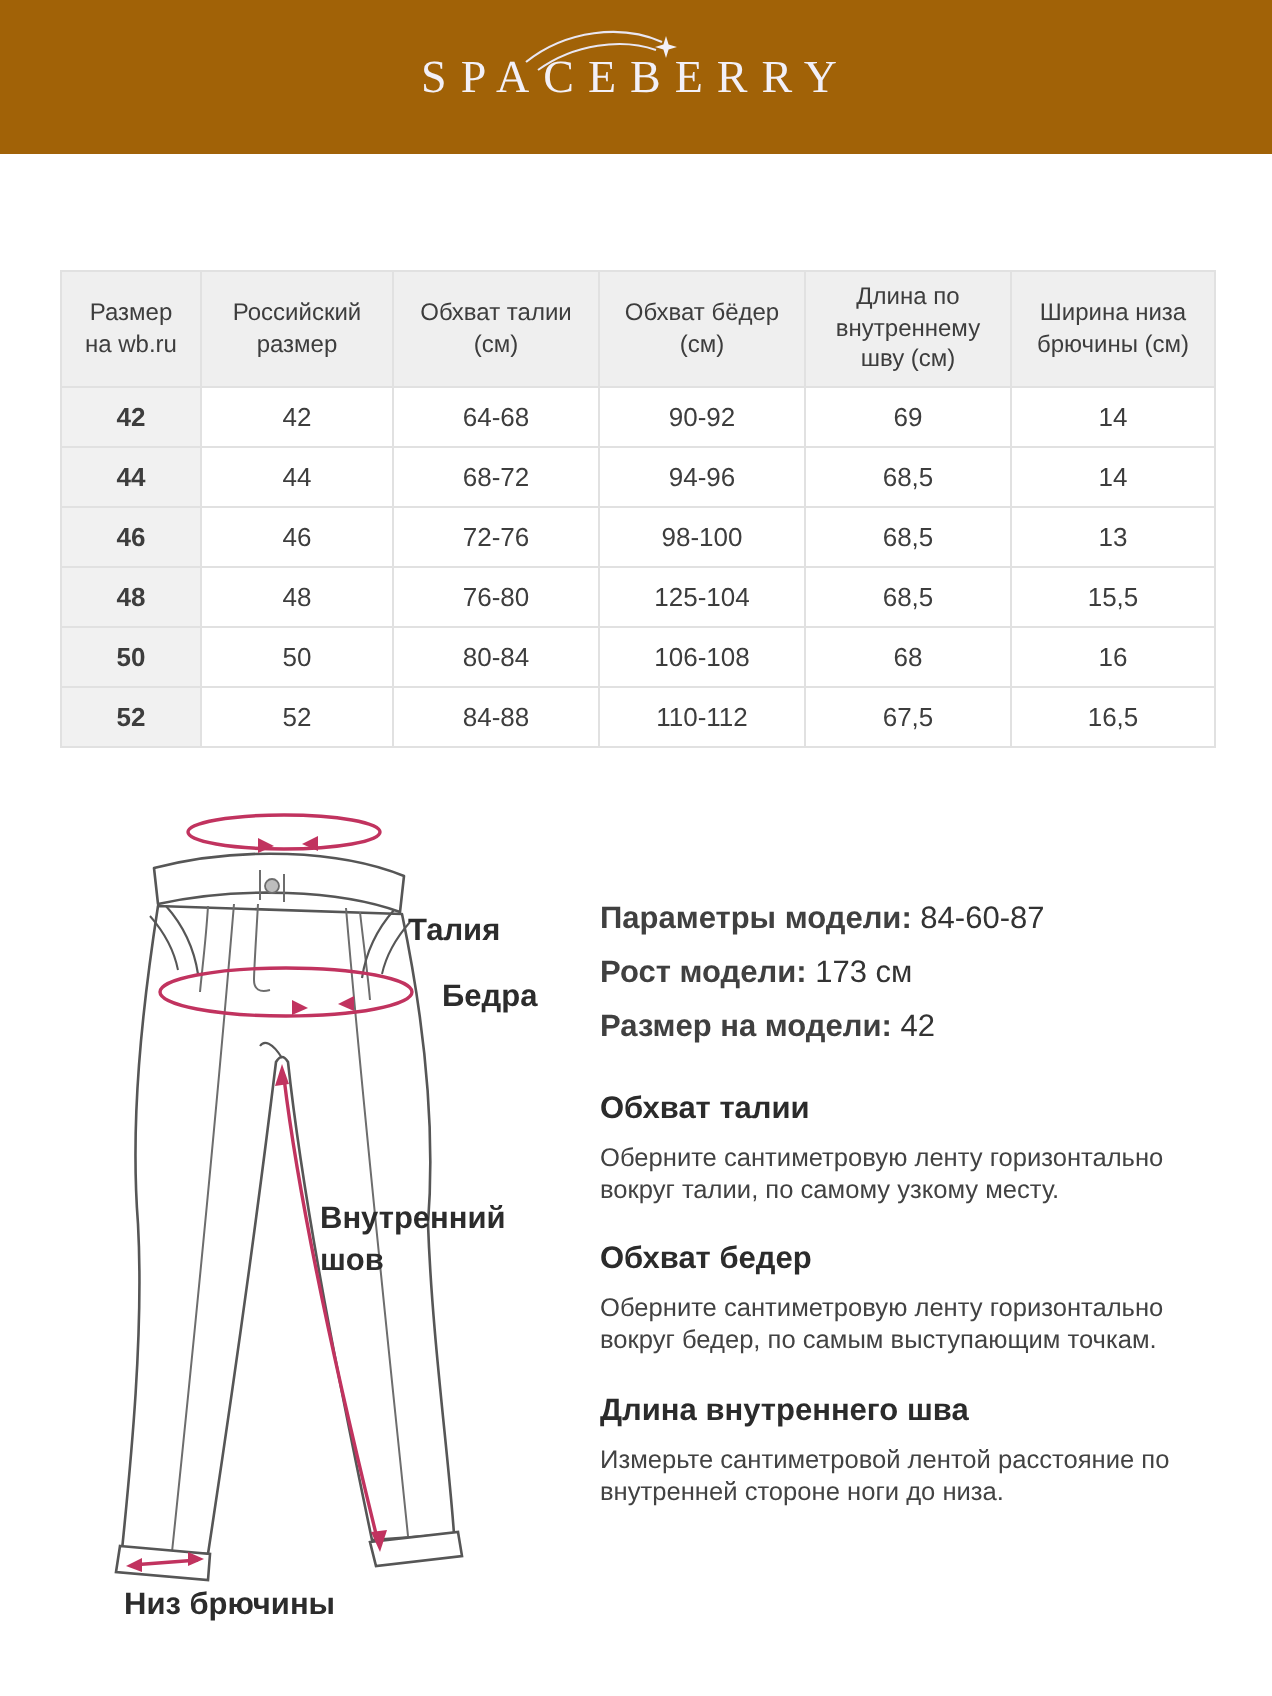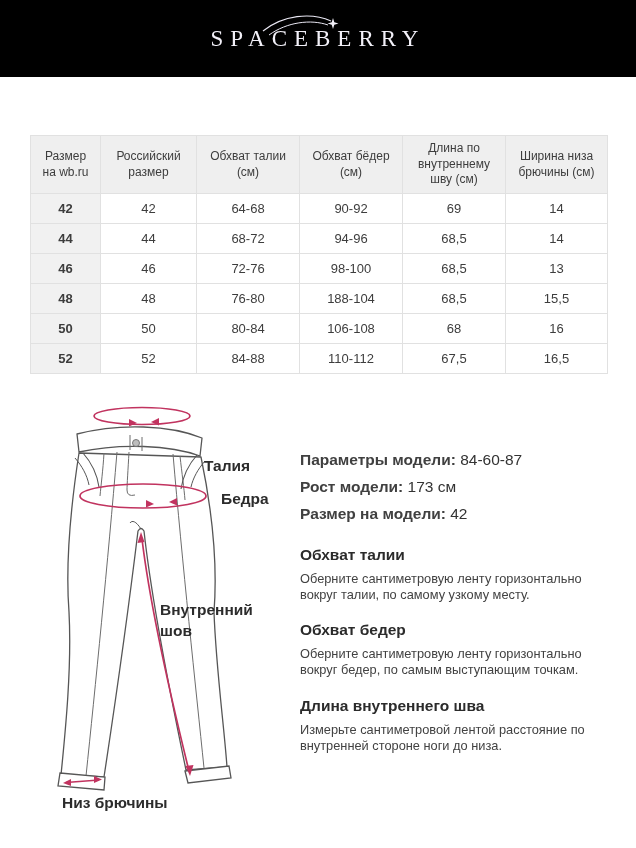--- a/index.html
+++ b/index.html
@@ -5,21 +5,21 @@
   html,body{margin:0;padding:0;}
   body{
     width:636px;height:848px;position:relative;overflow:hidden;
     background:#ffffff;
     font-family:"Liberation Sans", sans-serif;
     color:#333;
   }
   
   .header{
     position:absolute;left:0;top:0;width:636px;height:77px;
-    background:#000000;display:flex;align-items:center;justify-content:center;
+    background:#a16207;display:flex;align-items:center;justify-content:center;
   }
   .logo-wrap{position:relative;display:inline-block;}
   .logo-text{
     font-family:"Liberation Serif", serif;
     color:#f2f0f8;font-size:23px;font-weight:500;
     letter-spacing:7px;line-height:1;
   }
   .logo-star{position:absolute;left:50px;top:-17px;width:86px;height:30px;}
   
   .size-table{
@@ -114,21 +114,21 @@
       <td>46</td>
       <td>72-76</td>
       <td>98-100</td>
       <td>68,5</td>
       <td>13</td>
     </tr>
     <tr>
       <td class="first">48</td>
       <td>48</td>
       <td>76-80</td>
-      <td>188-104</td>
+      <td>125-104</td>
       <td>68,5</td>
       <td>15,5</td>
     </tr>
     <tr>
       <td class="first">50</td>
       <td>50</td>
       <td>80-84</td>
       <td>106-108</td>
       <td>68</td>
       <td>16</td>

